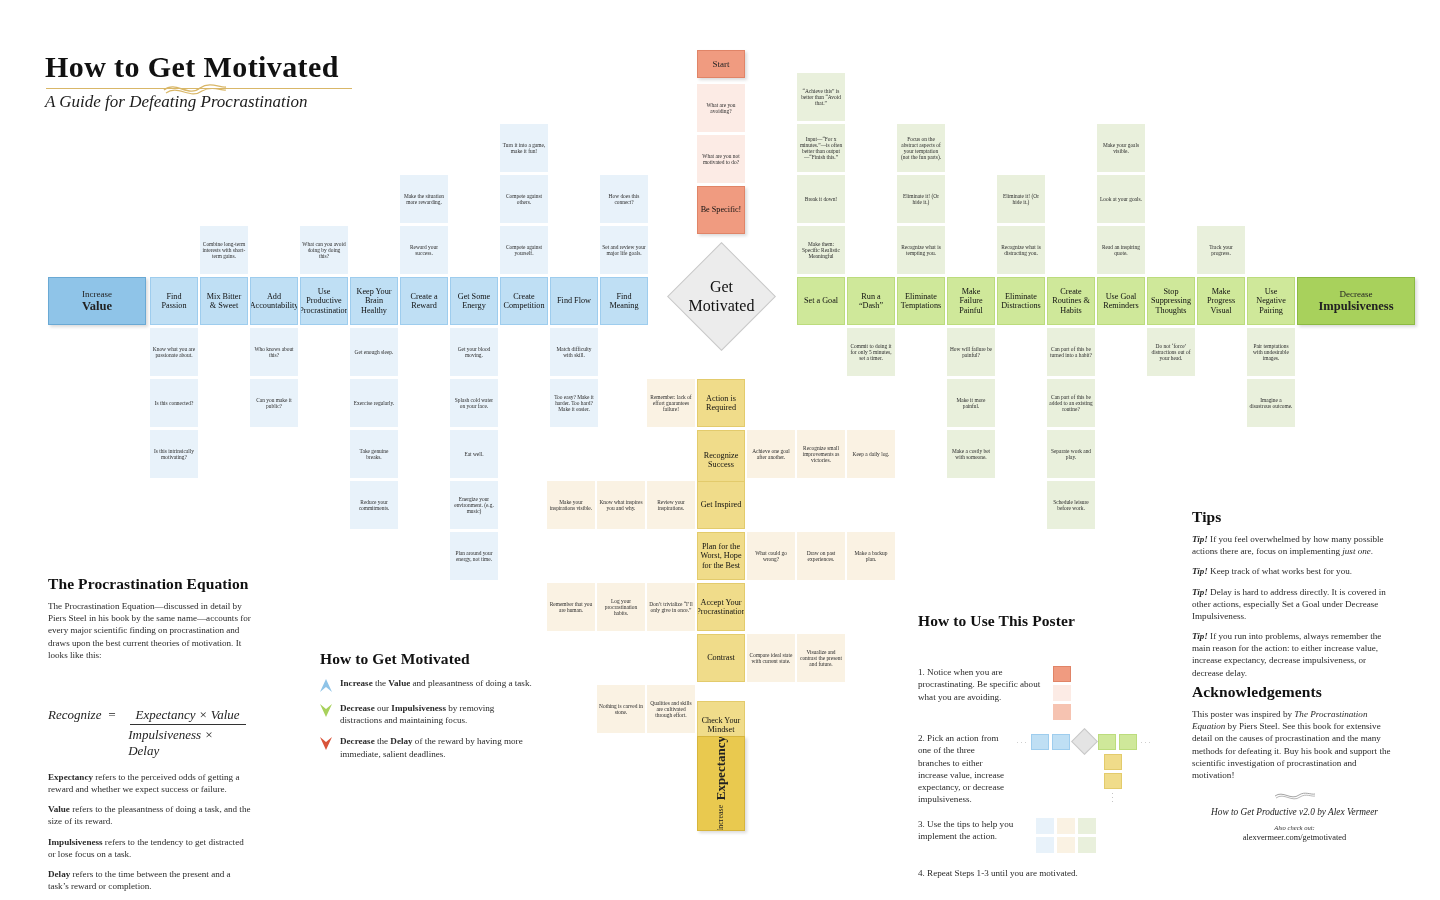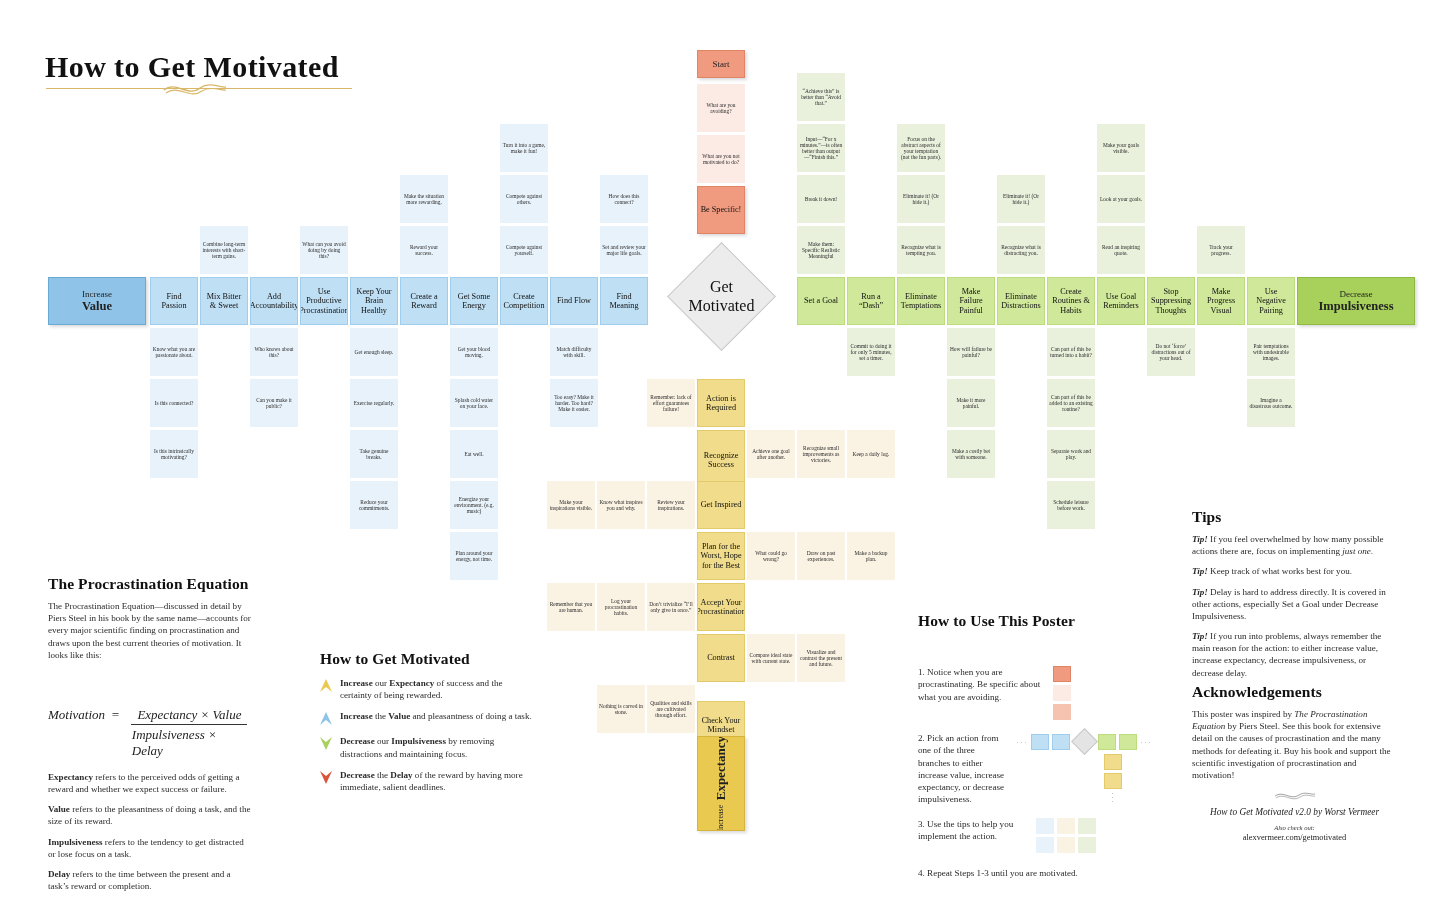--- a/index.html
+++ b/index.html
@@ -85,20 +85,21 @@
 <body>
 
 <div id="poster">
 
   <div class="title">How to Get Motivated</div>
   <div class="title-rule"></div>
   <svg class="title-orn" viewBox="0 0 70 20">
     <path d="M4 12 C16 2, 28 20, 40 10 C50 3, 60 10, 66 9" stroke="#d9b768" stroke-width="1.4" fill="none"></path>
     <path d="M6 15 C18 6, 30 22, 42 13 C52 7, 61 13, 66 12" stroke="#d9b768" stroke-width="1.1" fill="none"></path>
   </svg>
+  <div class="subtitle">A Guide for Defeating Procrastination</div>
 
   <div id="chart-layer">
       <div class="cell c-blue-main shadow big" style="left: 48px; top: 277px; width: 98px; height: 48px;">
         <span><span>Increase</span><br><b>Value</b></span>
       </div>
       <div class="cell c-blue-hdr hdr" style="left: 150px; top: 277px; width: 48px; height: 48px;">
         <span>Find Passion</span>
       </div>
       <div class="cell c-blue-sub sub" style="left: 150px; top: 328px; width: 48px; height: 48px;">
         <span>Know what you are passionate about.</span>
@@ -397,44 +398,38 @@
       </div>
       <div class="cell c-yellow-main shadow big" style="left: 697px; top: 736px; width: 48px; height: 95px;">
         <span class="vert"><span style="font-size:8px;">Increase</span>&nbsp;&nbsp;<b style="font-size:13px;">Expectancy</b></span>
       </div>
     </div>
 
   <div class="sec" style="left:48px;top:575px;width:205px;">
     <h2>The Procrastination Equation</h2>
     <p>The Procrastination Equation—discussed in detail by Piers Steel in his book by the same name—accounts for every major scientific finding on procrastination and draws upon the best current theories of motivation. It looks like this:</p>
     <div class="eq">
-      <span>Motivation</span>
+      <span>Recognize</span>
       <span>=</span>
       <span class="frac">
         <span class="num">Expectancy × Value</span>
         <span class="den">Impulsiveness × Delay</span>
       </span>
     </div>
     <div id="eq-terms">
         <p><b>Expectancy</b><span> refers to the perceived odds of getting a reward and whether we expect success or failure.</span></p>
         <p><b>Value</b><span> refers to the pleasantness of doing a task, and the size of its reward.</span></p>
         <p><b>Impulsiveness</b><span> refers to the tendency to get distracted or lose focus on a task.</span></p>
         <p><b>Delay</b><span> refers to the time between the present and a task’s reward or completion.</span></p>
       </div>
   </div>
 
   <div class="sec" style="left:320px;top:650px;width:215px;">
     <h2>How to Get Motivated</h2>
     <div class="bullets" id="howto-bullets">
-        <div class="blt">
-          <svg class="arw" viewBox="0 0 12 15">
-            <polygon points="6,1 12,14 6,9 0,14" fill="#e9c94f"></polygon>
-          </svg>
-          <div class="txt"><b>Increase</b> our <b>Expectancy</b> of success and the certainty of being rewarded.</div>
-        </div>
         <div class="blt">
           <svg class="arw" viewBox="0 0 12 15">
             <polygon points="6,1 12,14 6,9 0,14" fill="#8fc4e8"></polygon>
           </svg>
           <div class="txt"><b>Increase</b> the <b>Value</b> and pleasantness of doing a task.</div>
         </div>
         <div class="blt">
           <svg class="arw" viewBox="0 0 12 15">
             <polygon points="6,14 12,1 6,6 0,1" fill="#a8d15c"></polygon>
           </svg>
@@ -514,18 +509,18 @@
 
   <div class="sec" style="left:1192px;top:683px;width:205px;">
     <h2>Acknowledgements</h2>
     <p>
       <span>This poster was inspired by </span><i>The Procrastination Equation</i><span> by Piers Steel. See this book for extensive detail on the causes of procrastination and the many methods for defeating it. Buy his book and support the scientific investigation of procrastination and motivation!</span>
     </p>
     <svg class="orn-sm" viewBox="0 0 46 12">
       <path d="M3 7 C11 1, 19 12, 27 6 C33 2, 39 6, 43 5" stroke="#9a9a9a" stroke-width=".9" fill="none"></path>
       <path d="M4 9 C12 3, 20 14, 28 8 C34 4, 40 8, 43 7" stroke="#9a9a9a" stroke-width=".7" fill="none"></path>
     </svg>
-    <div class="credit">How to Get Motivated v2.0 by Worst Vermeer</div>
+    <div class="credit">How to Get Productive v2.0 by Alex Vermeer</div>
     <div class="credit2">Also check out:</div>
     <div class="credit3">alexvermeer.com/getmotivated</div>
   </div>
 
 </div>
 
 </body></html>

